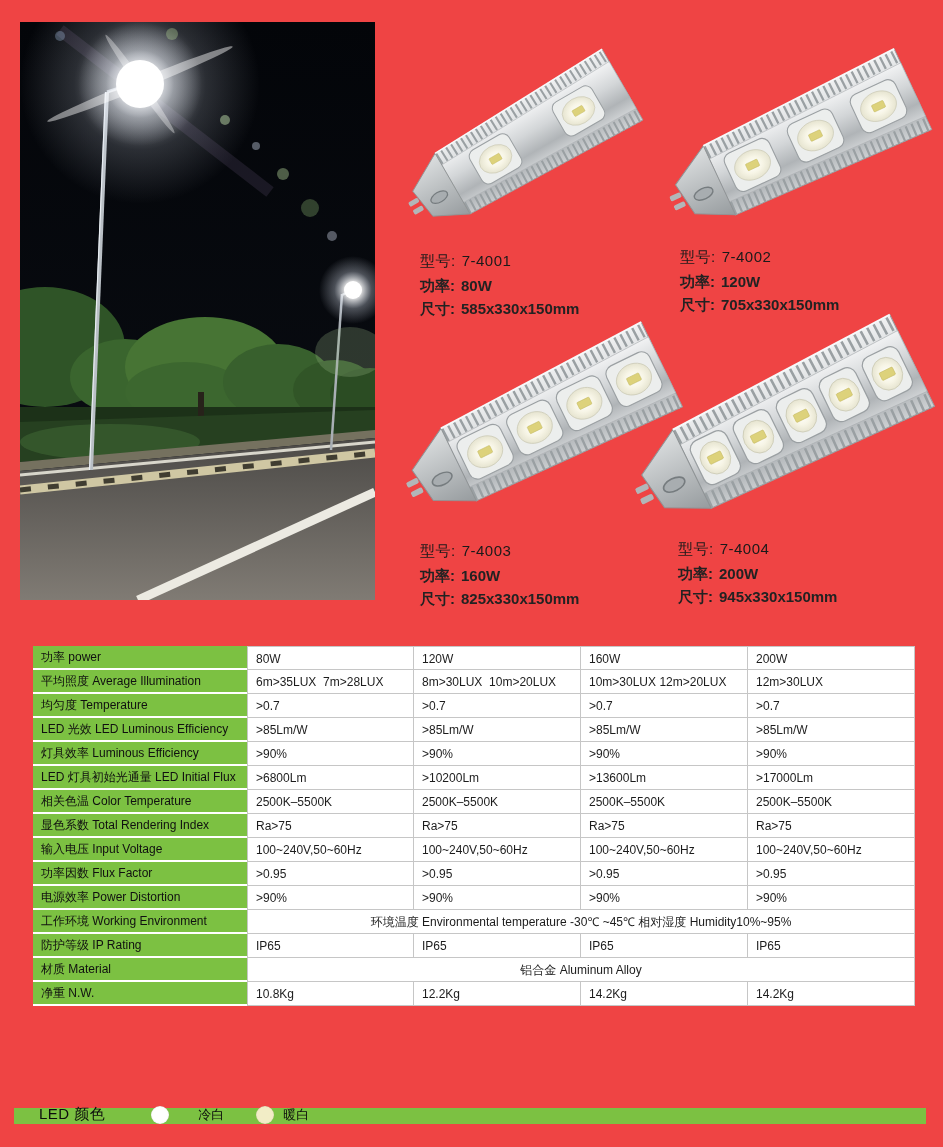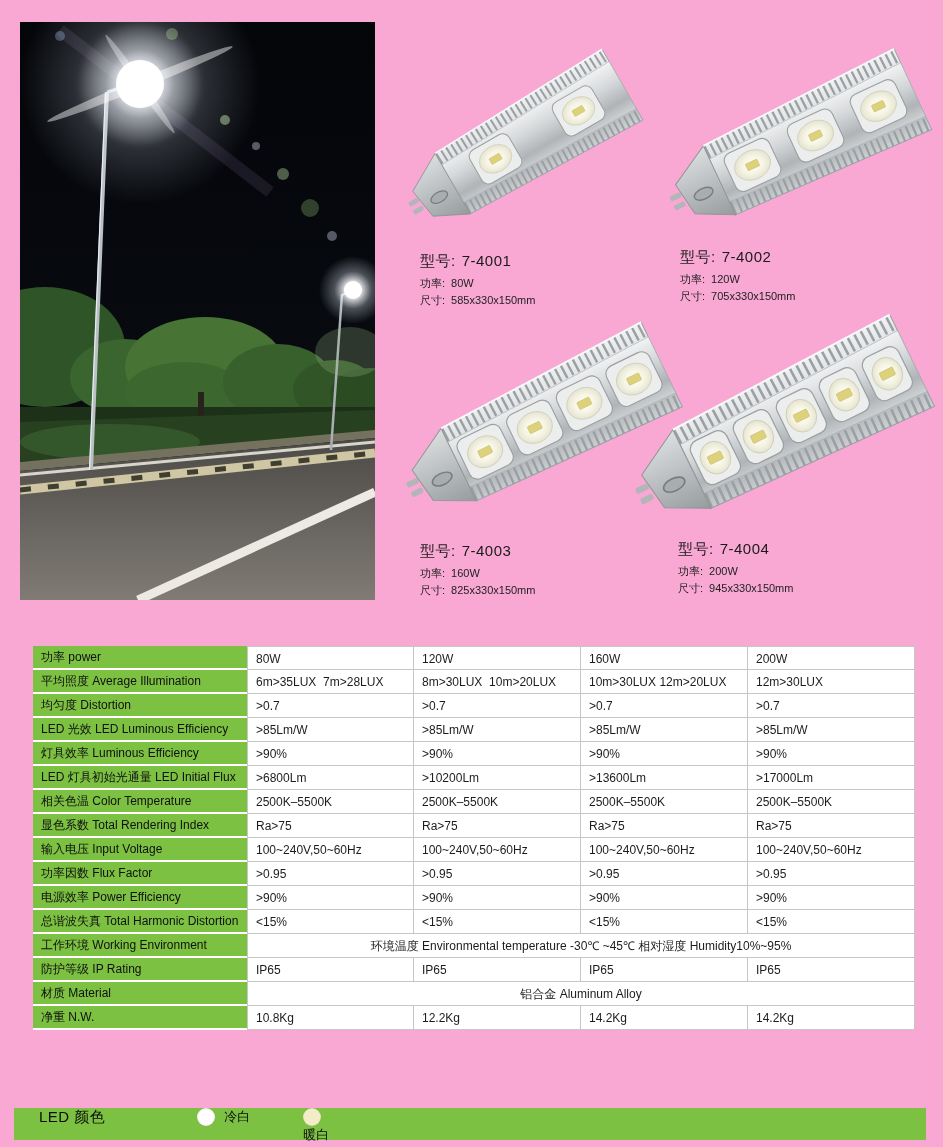--- a/index.html
+++ b/index.html
@@ -1,18 +1,18 @@
 <!DOCTYPE html>
 <html style="--green: #7cc142;"><head>
 <meta charset="utf-8">
 <style>
   :root{ --green:#7cc142; }
   *{ box-sizing:border-box; }
   body{ margin:0; background:#ffffff; font-family:"Liberation Sans",sans-serif; }
-  .page{ position:relative; width:943px; height:1147px; background:#f9a8d4; overflow:hidden; }
+  .page{ position:relative; width:943px; height:1147px; background:#ef4444; overflow:hidden; }
 
   
   .photo{ position:absolute; left:20px; top:22px; width:355px; height:578px; }
   .photo svg{ display:block; width:100%; height:100%; }
 
   
   .pimg{ position:absolute; display:flex; align-items:center; justify-content:center; }
   .fixture-svg{ aspect-ratio:300/104; }
   .p1 .pimg{ left:388px; top:45px;  width:262px; height:200px; }
   .p2 .pimg{ left:650px; top:50px;  width:290px; height:190px; }
@@ -23,41 +23,41 @@
   .p3 .fixture-svg{ width:288px; transform:rotate(-26deg); }
   .p4 .fixture-svg{ width:312px; transform:rotate(-26deg); }
 
   
   .caption{ position:absolute; color:#1a1a1a; }
   .p1 .caption{ left:420px; top:252px; }
   .p2 .caption{ left:680px; top:248px; }
   .p3 .caption{ left:420px; top:542px; }
   .p4 .caption{ left:678px; top:540px; }
   .cap-model{ font-size:15px; letter-spacing:.5px; margin-bottom:4px; }
-  .cap-line{ font-size:11px; line-height:1.5; color:#222; }
+  .cap-line{ font-size:15px; line-height:1.5; color:#222;font-weight:bold; }
   .cap-model .lab, .cap-line .lab{ margin-right:6px; }
 
   
   table.spec{ position:absolute; left:33px; top:646px; width:882px;
               border-collapse:separate; border-spacing:0; table-layout:fixed; }
   table.spec td{ height:24px; font-size:12px; padding:1px 8px 0; color:#1c1c1c;
                  overflow:hidden; white-space:nowrap; }
   table.spec td.lbl{ width:214px; background:var(--green); border-bottom:2px solid #fff; color:#101010; }
   table.spec td.val{ background:#fff; border-right:1px solid #c6c6c6; border-bottom:1px solid #c6c6c6; }
   table.spec tr td.val:nth-child(2){ border-left:1px solid #c6c6c6; }
   table.spec tr:first-child td.val{ border-top:1px solid #c6c6c6; }
   table.spec td.span{ text-align:center; }
 
   
-  .led-bar{ position:absolute; left:14px; top:1108px; width:912px; height:32px;
-            background:var(--green); display:flex; align-items:flex-start; color:#0d0d0d; }
+  .led-bar{ position:absolute; left:14px; top:1108px; width:912px; height:16px;
+            background:var(--green); display:flex; align-items:flex-end; color:#0d0d0d; }
   .led-title{ font-size:15px; margin-left:25px; letter-spacing:.5px; }
   .led-swatch{ display:flex; align-items:center; }
-  .led-swatch.first{ margin-left:92px; }
-  .led-swatch.second{ margin-left:44px;flex-direction:column; }
+  .led-swatch.first{ margin-left:46px;gap:20px; }
+  .led-swatch.second{ margin-left:32px; }
   .led-dot{ width:18px; height:18px; border-radius:50%; display:inline-block;
             box-shadow:inset 0 0 1px rgba(0,0,0,.25); }
   .led-label{ font-size:13px; margin-left:9px; }
 </style>
 </head>
 <body>
 
 <svg width="0" height="0" style="position:absolute" aria-hidden="true">
   <defs>
     <linearGradient id="g-silver" x1="0" y1="0" x2="0" y2="1">
@@ -282,21 +282,21 @@
           <td class="val">200W</td>
         </tr>
         <tr>
           <td class="lbl">平均照度  Average Illumination</td>
           <td class="val">6m&gt;35LUX&nbsp; 7m&gt;28LUX</td>
           <td class="val">8m&gt;30LUX&nbsp; 10m&gt;20LUX</td>
           <td class="val">10m&gt;30LUX 12m&gt;20LUX</td>
           <td class="val">12m&gt;30LUX</td>
         </tr>
         <tr>
-          <td class="lbl">均匀度  Distortion</td>
+          <td class="lbl">均匀度  Temperature</td>
           <td class="val">&gt;0.7</td>
           <td class="val">&gt;0.7</td>
           <td class="val">&gt;0.7</td>
           <td class="val">&gt;0.7</td>
         </tr>
         <tr>
           <td class="lbl">LED 光效  LED Luminous Efficiency</td>
           <td class="val">&gt;85Lm/W</td>
           <td class="val">&gt;85Lm/W</td>
           <td class="val">&gt;85Lm/W</td>
@@ -338,32 +338,25 @@
           <td class="val">100~240V,50~60Hz</td>
         </tr>
         <tr>
           <td class="lbl">功率因数  Flux Factor</td>
           <td class="val">&gt;0.95</td>
           <td class="val">&gt;0.95</td>
           <td class="val">&gt;0.95</td>
           <td class="val">&gt;0.95</td>
         </tr>
         <tr>
-          <td class="lbl">电源效率  Power Efficiency</td>
-          <td class="val">&gt;90%</td>
-          <td class="val">&gt;90%</td>
-          <td class="val">&gt;90%</td>
-          <td class="val">&gt;90%</td>
-        </tr>
-        <tr>
-          <td class="lbl">总谐波失真  Total Harmonic Distortion</td>
-          <td class="val">&lt;15%</td>
-          <td class="val">&lt;15%</td>
-          <td class="val">&lt;15%</td>
-          <td class="val">&lt;15%</td>
+          <td class="lbl">电源效率  Power Distortion</td>
+          <td class="val">&gt;90%</td>
+          <td class="val">&gt;90%</td>
+          <td class="val">&gt;90%</td>
+          <td class="val">&gt;90%</td>
         </tr>
         <tr>
           <td class="lbl">工作环境  Working Environment</td>
           <td class="val span" colspan="4">环境温度 Environmental temperature -30℃ ~45℃  相对湿度 Humidity10%~95%</td>
         </tr>
         <tr>
           <td class="lbl">防护等级  IP Rating</td>
           <td class="val">IP65</td>
           <td class="val">IP65</td>
           <td class="val">IP65</td>

